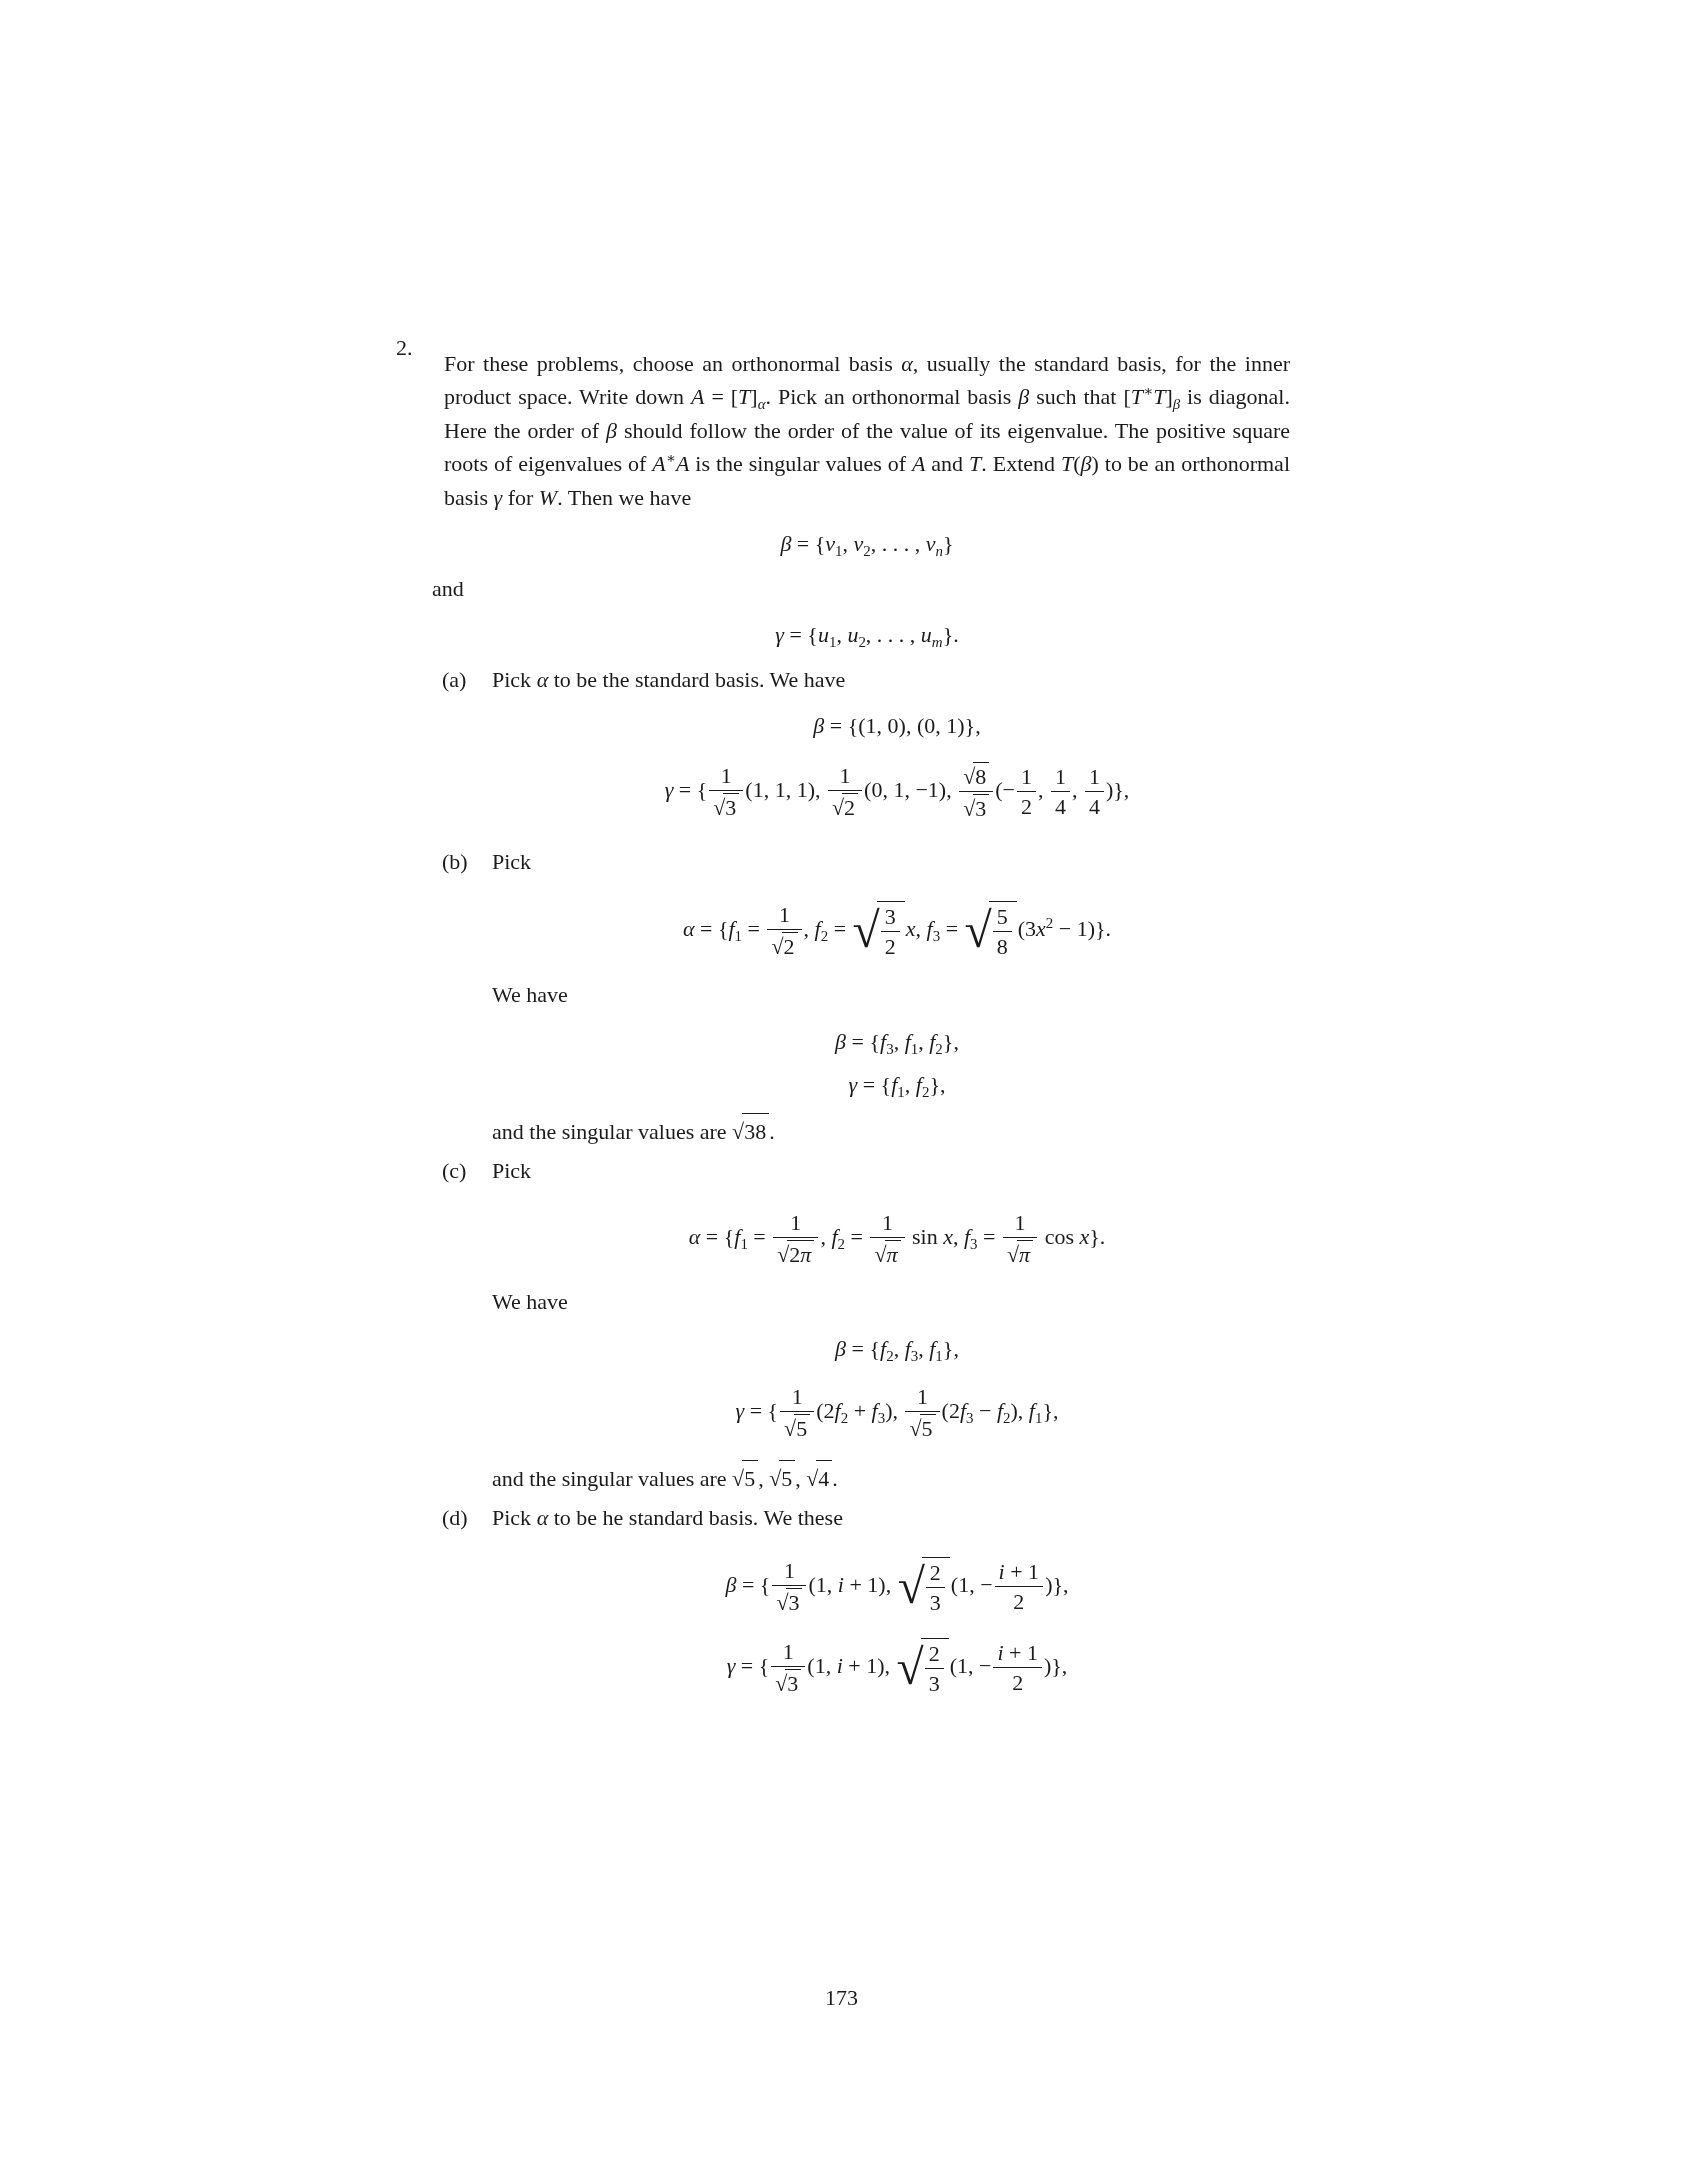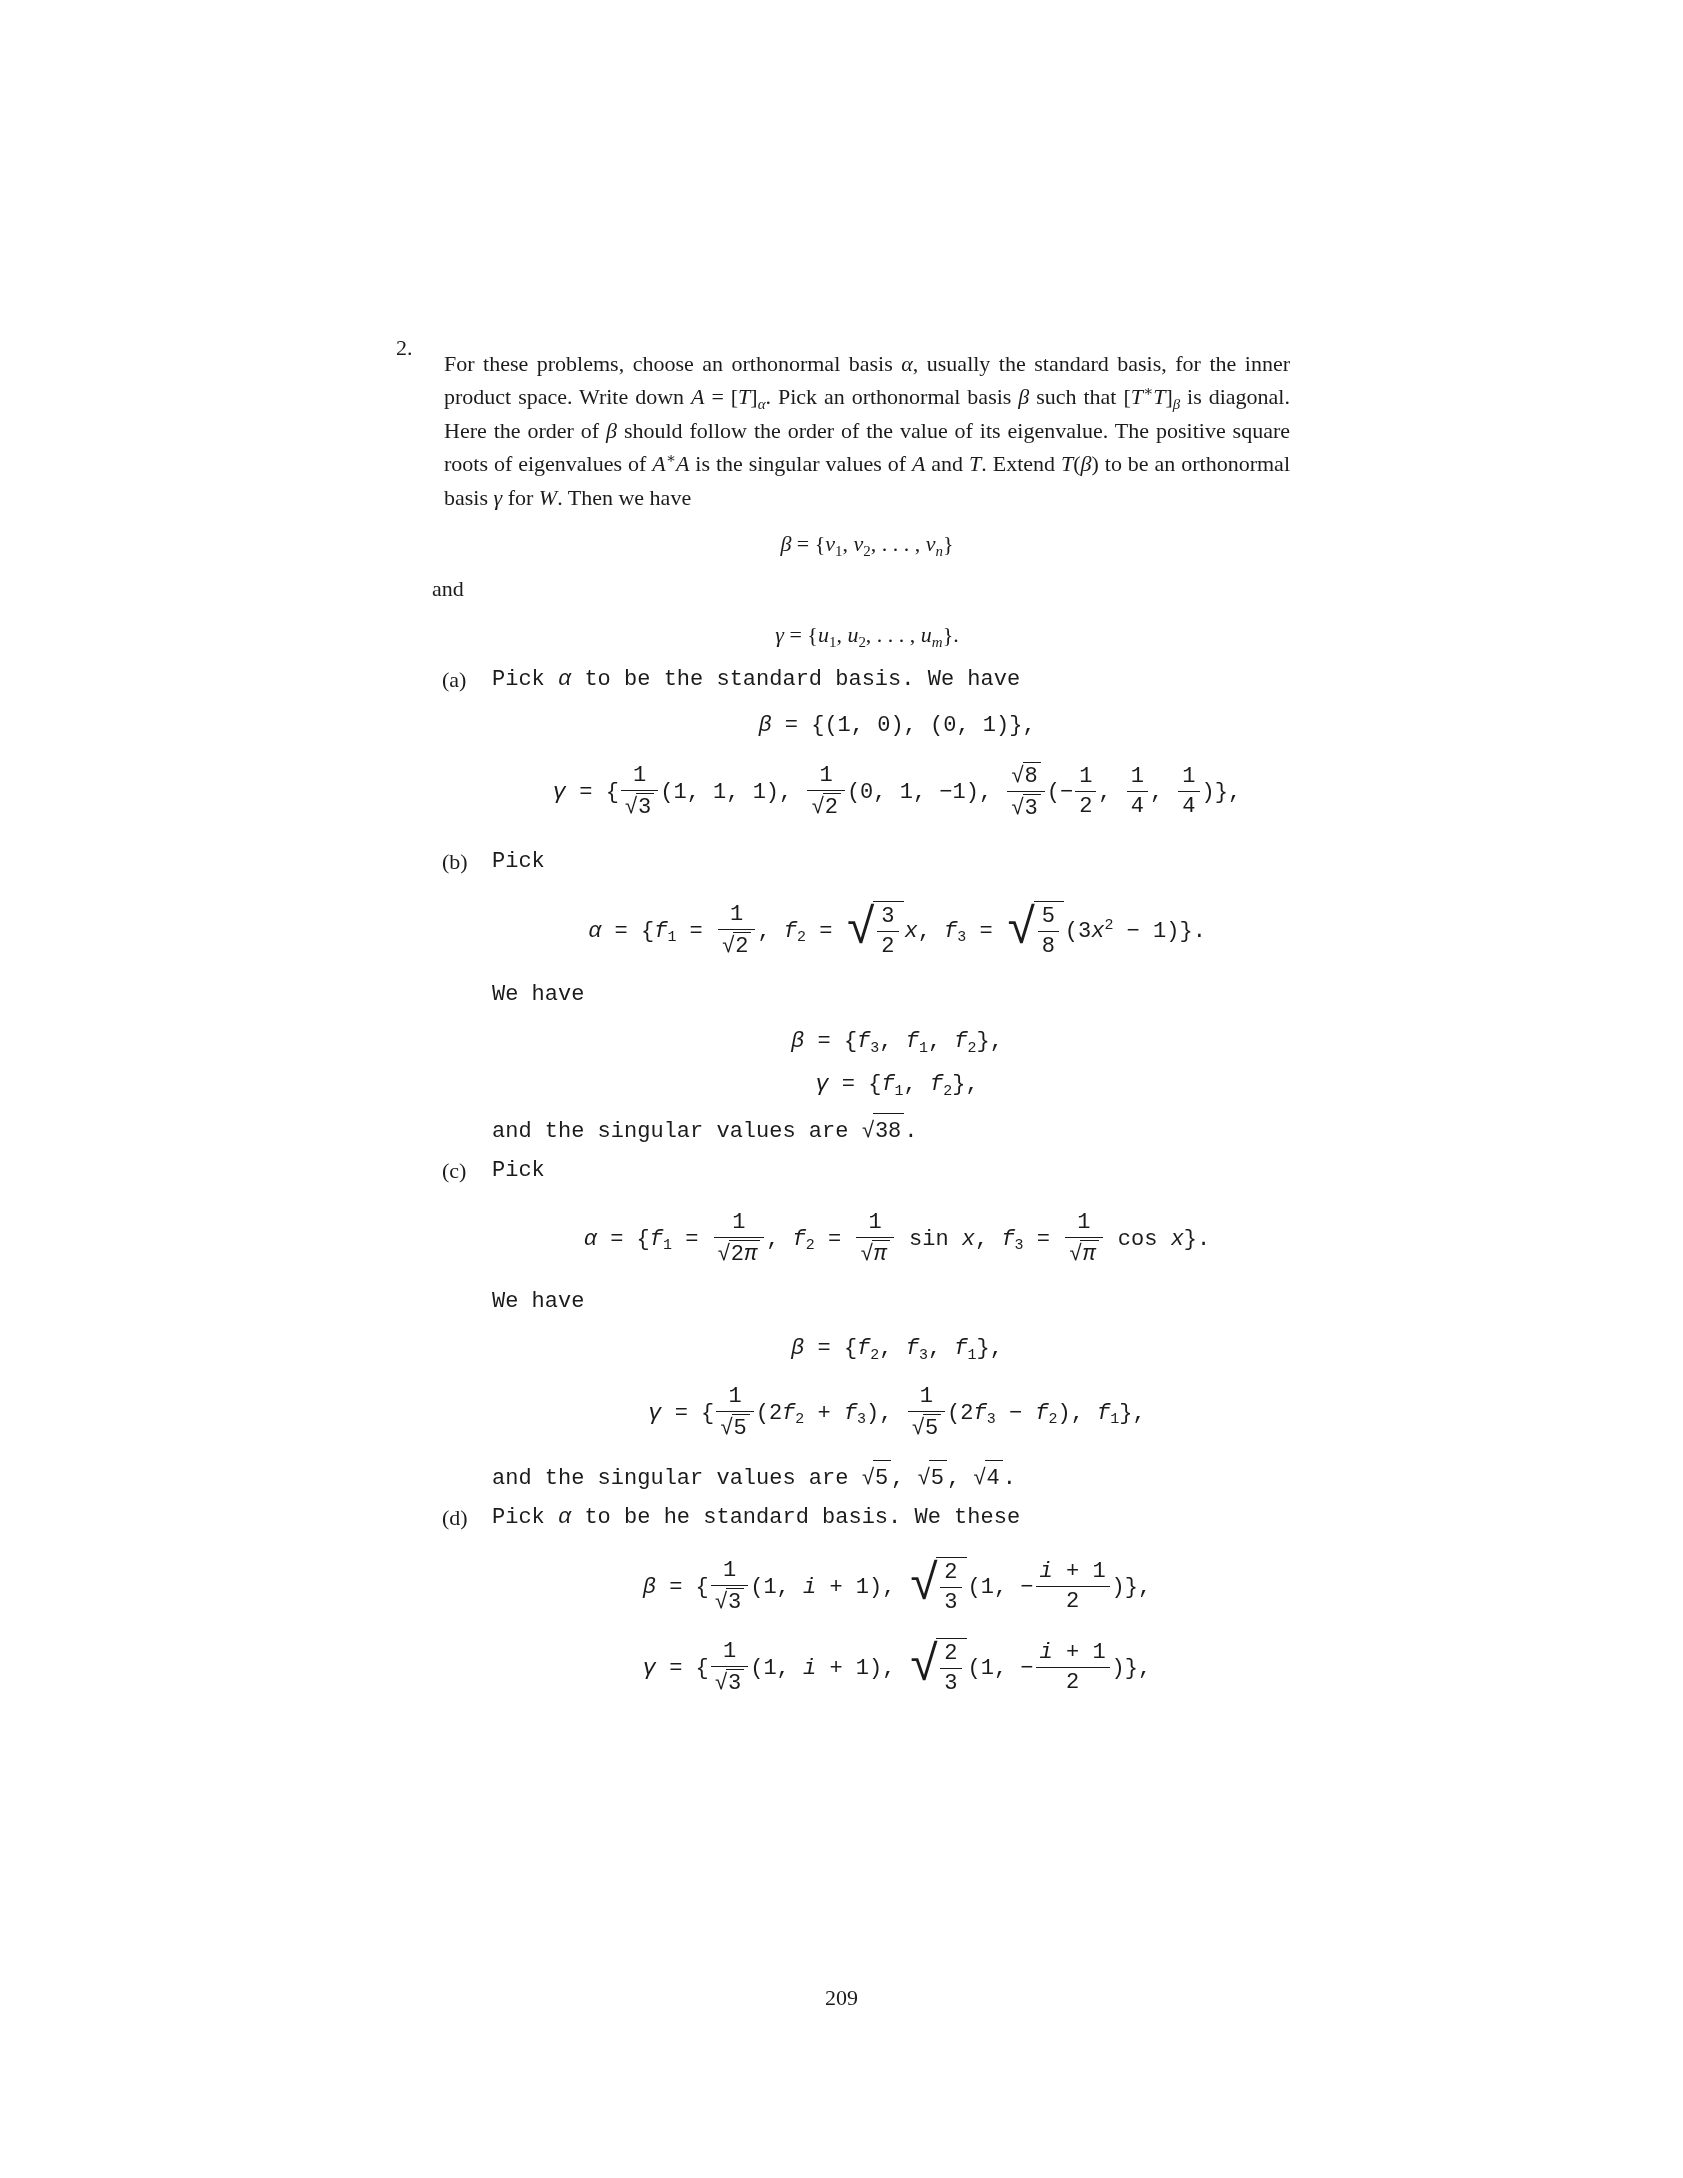--- a/index.html
+++ b/index.html
@@ -24,21 +24,21 @@
   p.para{margin:12px;text-align:justify;line-height:1.52;}
   p.plain{margin:10px 0 0 0;line-height:1.52;}
   .eq{
     text-align:center;
     margin:16px 0 14px 0;
     line-height:1.25;
   }
   .eq.tall{margin:22px 0 18px 0;}
   .subitem{display:flex;margin:6px 0 0 10px;}
   .sub-label{flex:none;width:50px;line-height:1.52;}
-  .sub-body{flex:1;min-width:0;line-height:1.52;font-family:Liberation Mono, monospace;}
+  .sub-body{flex:1;min-width:0;line-height:1.52;}
   .sub-body p{margin:0;line-height:1.52;}
   .page-number{
     position:absolute;
     left:0;right:0;top:1985px;
     text-align:center;
   }
   
   .mi{font-style:italic;}
   .mo{font-style:normal;}
   sub,sup{font-size:0.68em;line-height:0;}
@@ -133,15 +133,15 @@
                   <span class="sign">√</span>
                   <span class="rad"><span class="frac"><span class="num"><span class="mo">2</span></span><span class="den"><span class="mo">3</span></span></span></span>
                 </span><span class="mo">(1, −</span><span class="frac"><span class="num"><span class="mi">i</span><span class="mo"> + 1</span></span><span class="den"><span class="mo">2</span></span></span><span class="mo">)},</span></div>
           </div>
         </div>
 
       </div>
     </div>
   </div>
 
-  <div class="page-number">209</div>
+  <div class="page-number">173</div>
 </div>
 
 
 </body></html>

